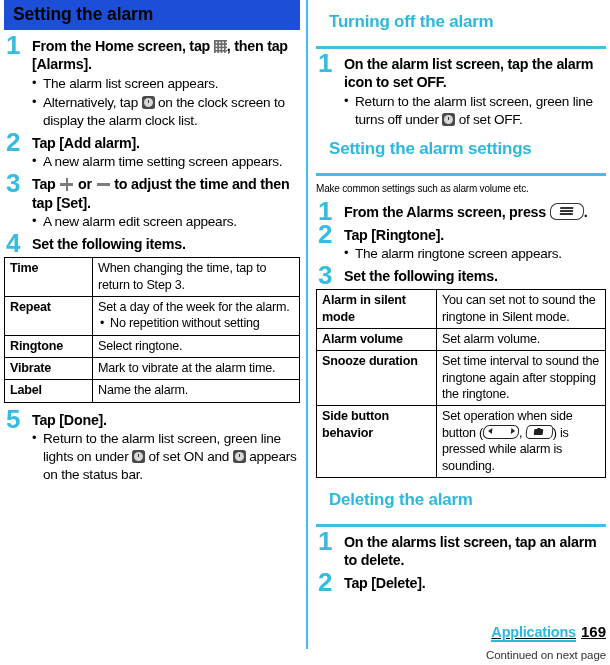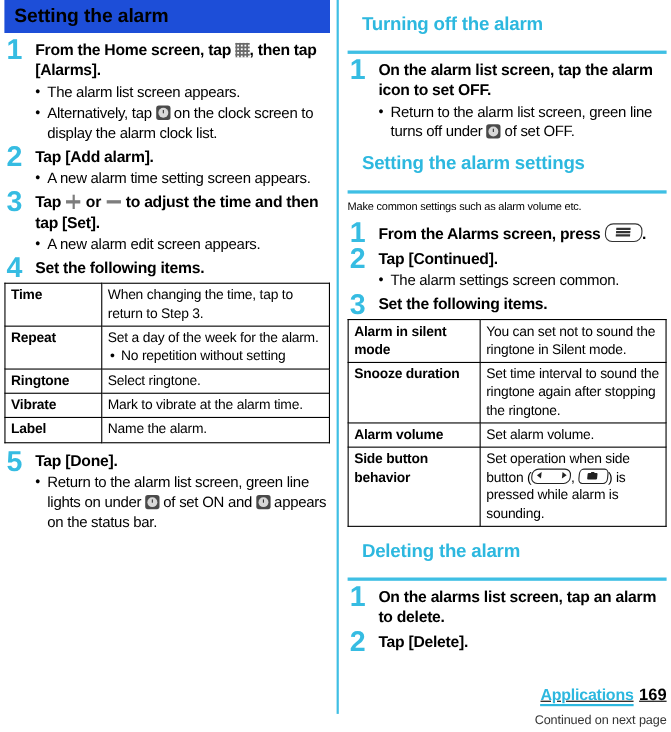--- a/index.html
+++ b/index.html
@@ -387,44 +387,44 @@
 
     <p class="para">Make common settings such as alarm volume etc.</p>
 
     <div class="step">
       <div class="step-num">1</div>
       <p class="step-title"><span>From the Alarms screen, press </span><span class="icon menu-key-icon"><i></i><i></i><i></i></span><span>.</span></p>
     </div>
 
     <div class="step">
       <div class="step-num">2</div>
-      <p class="step-title">Tap [Continued].</p>
-      <ul class="bullets">
-        <li>The alarm settings screen common.</li>
+      <p class="step-title">Tap [Ringtone].</p>
+      <ul class="bullets">
+        <li>The alarm ringtone screen appears.</li>
       </ul>
     </div>
 
     <div class="step" style="margin-bottom:0;">
       <div class="step-num">3</div>
       <p class="step-title">Set the following items.</p>
     </div>
 
     <table class="spec tbl-right">
       <tbody>
         <tr>
           <td class="key">Alarm in silent mode</td>
           <td>You can set not to sound the ringtone in Silent mode.</td>
         </tr>
         <tr>
+          <td class="key">Alarm volume</td>
+          <td>Set alarm volume.</td>
+        </tr>
+        <tr>
           <td class="key">Snooze duration</td>
           <td>Set time interval to sound the ringtone again after stopping the ringtone.</td>
-        </tr>
-        <tr>
-          <td class="key">Alarm volume</td>
-          <td>Set alarm volume.</td>
         </tr>
         <tr>
           <td class="key">Side button behavior</td>
           <td><span>Set operation when side button (</span><span class="icon vol-key-icon"><span class="tl"></span><span class="tr"></span></span><span>, </span><span class="icon cam-key-icon"><span class="body"></span></span><span>) is pressed while alarm is sounding.</span></td>
         </tr>
       </tbody>
     </table>
 
     <h2 class="cyan-heading" style="margin-top:12px;">Deleting the alarm</h2>
     <div class="cyan-rule"></div>

